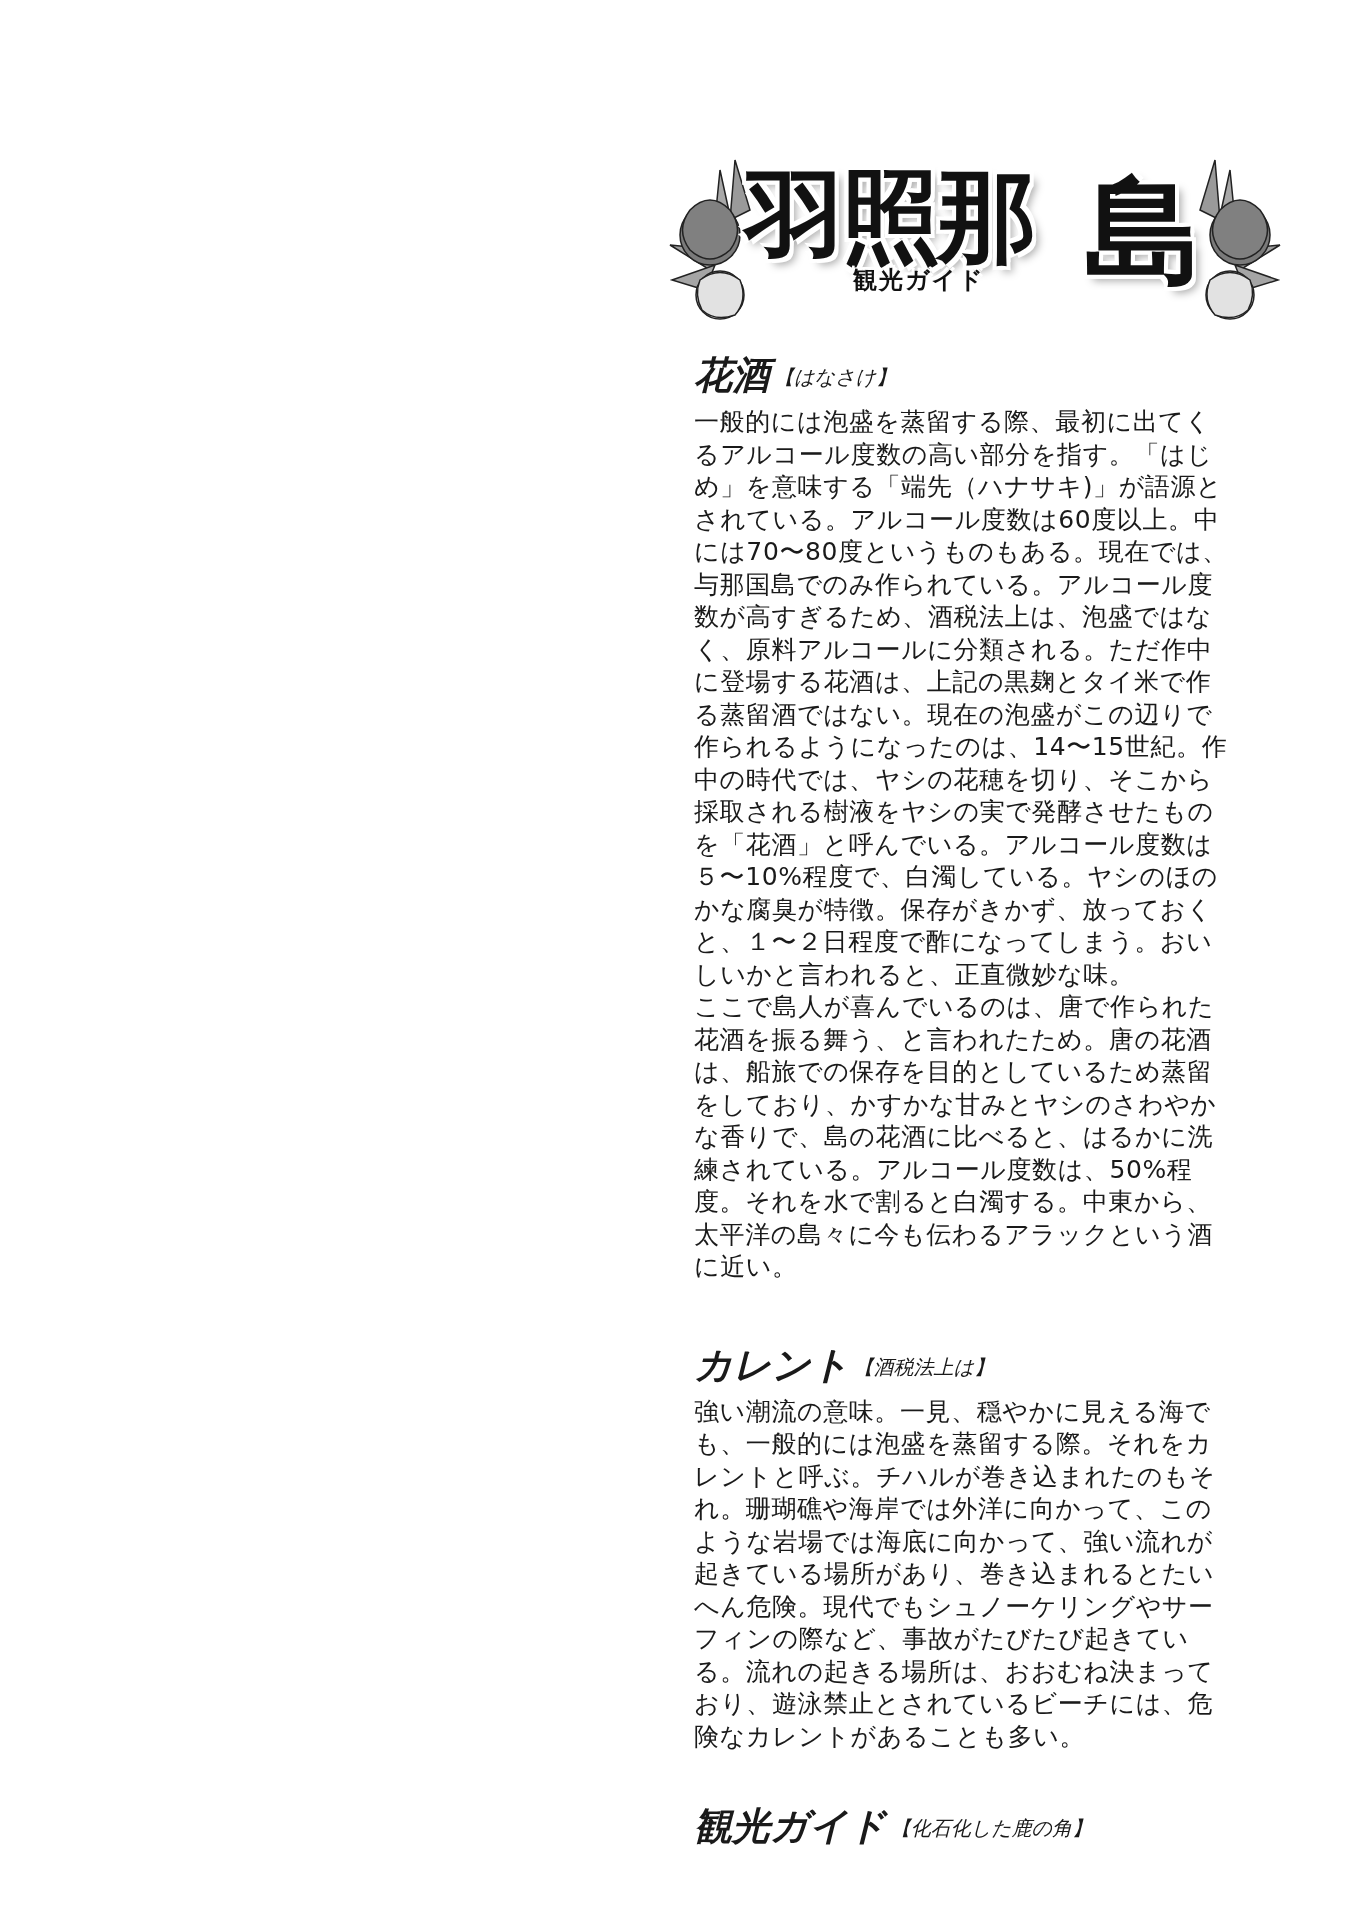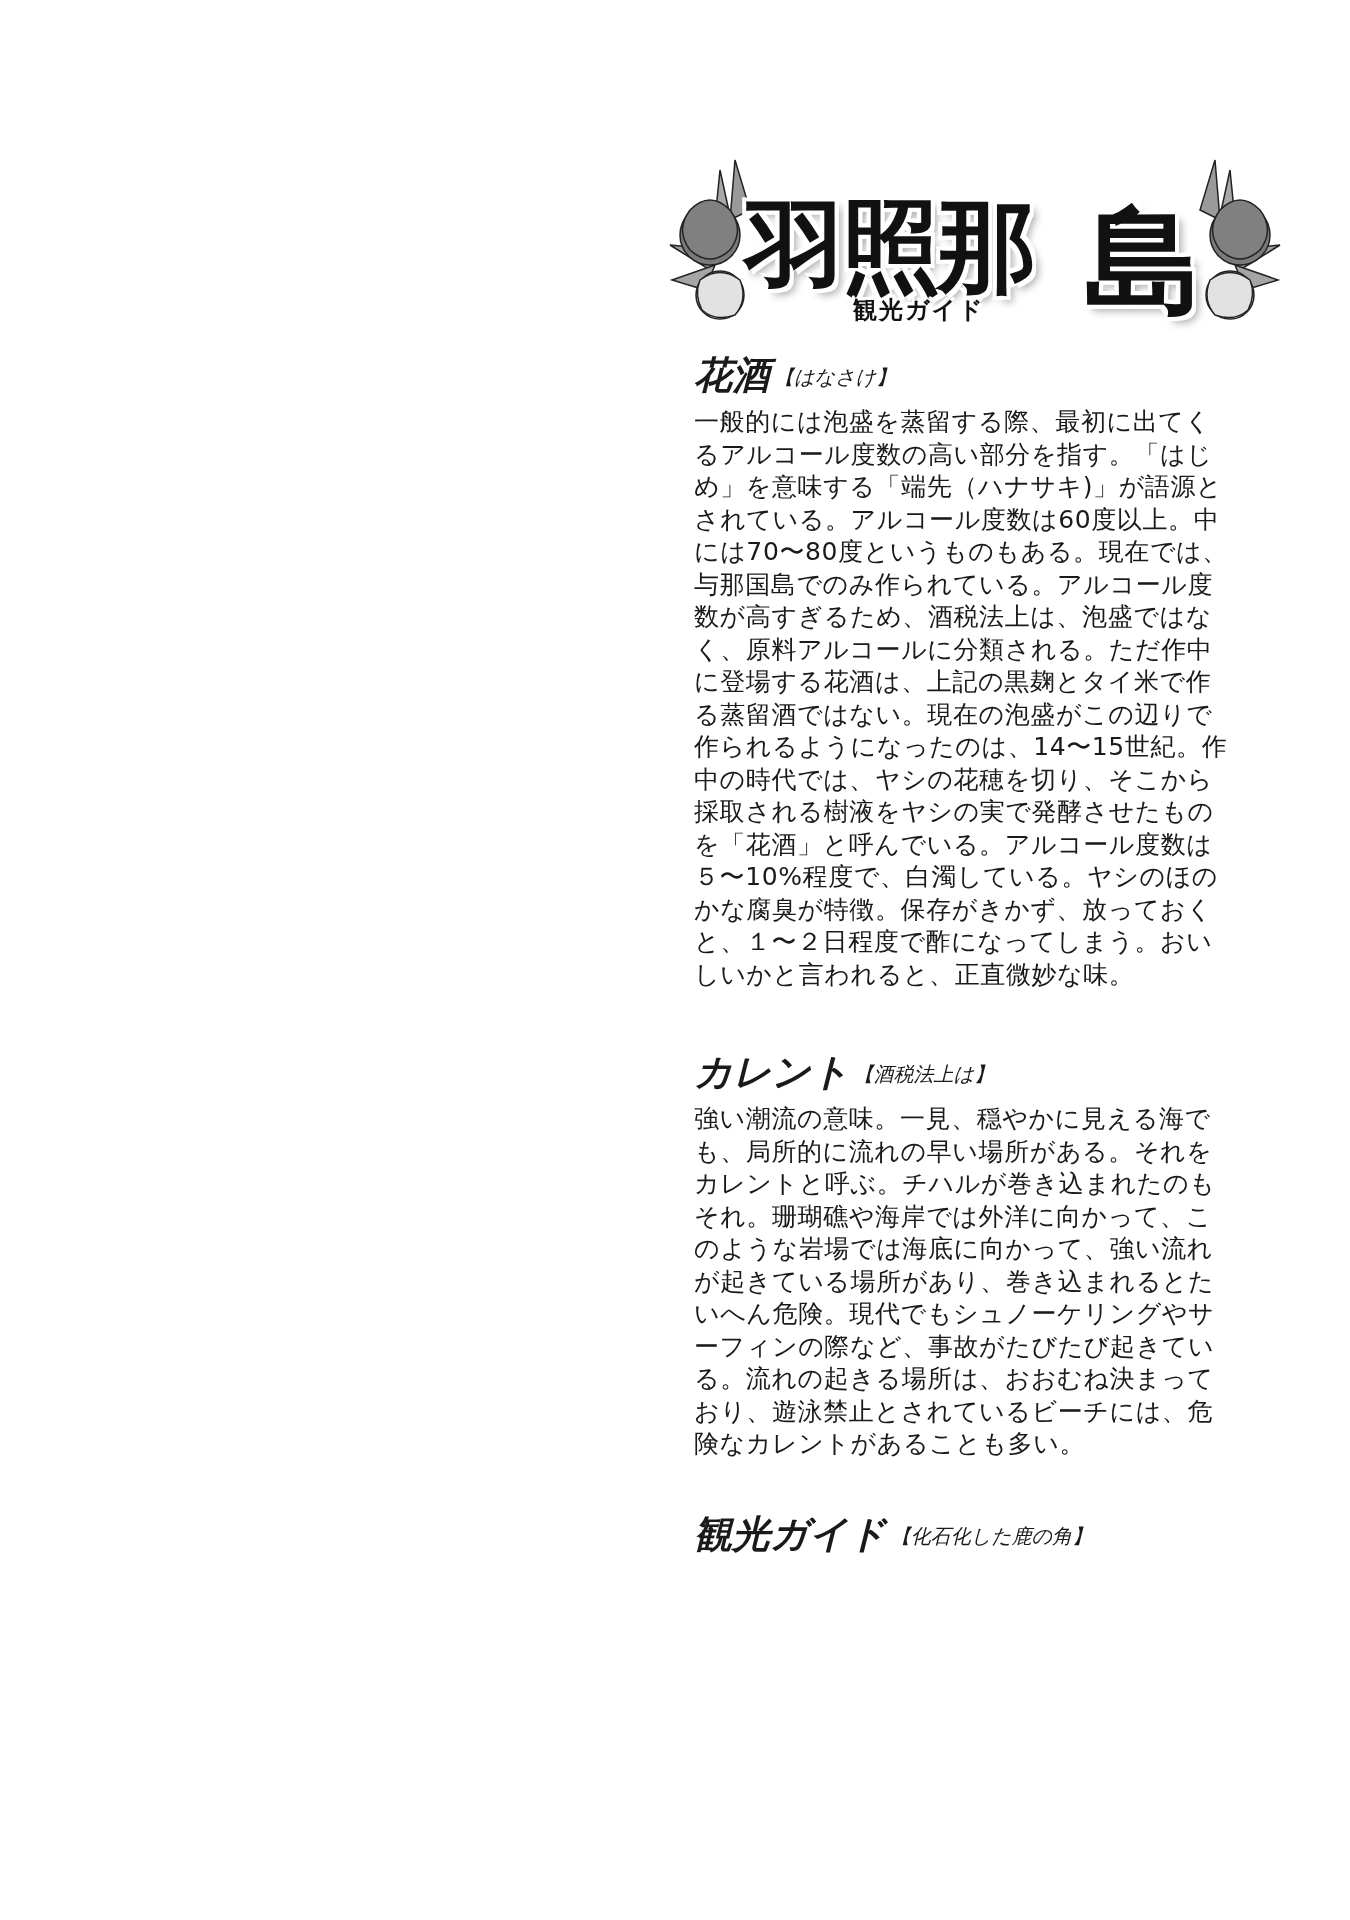--- a/index.html
+++ b/index.html
@@ -2,21 +2,21 @@
 <html><head>
   <meta charset="utf-8">
   <style>
     html, body { margin: 0; padding: 0; background: #ffffff; }
     body { width: 1350px; height: 1920px; position: relative; overflow: hidden; font-family: "DejaVu Serif", "Liberation Serif", serif; color: #1a1a1a; }
 
     .logo { position: absolute; left: 660px; top: 150px; width: 630px; height: 180px; }
     .logo .flower { position: absolute; top: 0; width: 140px; height: 180px; }
     .logo .flower.left { left: 0; }
     .logo .flower.right { right: 0; transform: scaleX(-1); }
-    .logo .title-wrap { position: absolute; left: 85px; top: 36px; width: 460px; height: 140px; }
+    .logo .title-wrap { position: absolute; left: 85px; top: 6px; width: 460px; height: 140px; }
     .logo .big { position: absolute; font-family: "DejaVu Serif", serif; font-weight: bold; color: #111; font-size: 100px; line-height: 1;
       text-shadow: 0 0 0 #fff, -4px -4px 0 #fff, 4px -4px 0 #fff, -4px 4px 0 #fff, 4px 4px 0 #fff, 6px 6px 8px rgba(0,0,0,0.35); letter-spacing: -4px; }
     .logo .big.main { left: 0; top: 10px; }
     .logo .big.island { left: 340px; top: 16px; font-size: 118px; }
     .logo .sub { position: absolute; left: 108px; top: 108px; font-family: "DejaVu Sans", sans-serif; font-weight: bold; font-size: 24px; color: #111; letter-spacing: 2px;
       text-shadow: -3px -3px 0 #fff, 3px -3px 0 #fff, -3px 3px 0 #fff, 3px 3px 0 #fff; }
 
     .content { position: absolute; left: 694px; top: 350px; width: 540px; }
     .entry { margin-bottom: 42px; }
     .entry h2 { margin: 0 0 4px 0; font-weight: bold; font-size: 38px; line-height: 50px; font-family: "DejaVu Serif", serif; font-style: italic; }
@@ -60,27 +60,28 @@
     <span class="sub">観光ガイド</span>
   </div>
 </div>
 
 <div class="content">
   <section class="entry e1">
     <h2>
       <span>花酒</span><span class="reading">【はなさけ】</span>
     </h2>
     <p>一般的には泡盛を蒸留する際、最初に出てくるアルコール度数の高い部分を指す。「はじめ」を意味する「端先（ハナサキ)」が語源とされている。アルコール度数は60度以上。中には70〜80度というものもある。現在では、与那国島でのみ作られている。アルコール度数が高すぎるため、酒税法上は、泡盛ではなく、原料アルコールに分類される。ただ作中に登場する花酒は、上記の黒麹とタイ米で作る蒸留酒ではない。現在の泡盛がこの辺りで作られるようになったのは、14〜15世紀。作中の時代では、ヤシの花穂を切り、そこから採取される樹液をヤシの実で発酵させたものを「花酒」と呼んでいる。アルコール度数は５〜10%程度で、白濁している。ヤシのほのかな腐臭が特徴。保存がきかず、放っておくと、１〜２日程度で酢になってしまう。おいしいかと言われると、正直微妙な味。</p>
+    <p>ここで島人が喜んでいるのは、唐で作られた花酒を振る舞う、と言われたため。唐の花酒は、船旅での保存を目的としているため蒸留をしており、かすかな甘みとヤシのさわやかな香りで、島の花酒に比べると、はるかに洗練されている。アルコール度数は、50%程度。それを水で割ると白濁する。中東から、太平洋の島々に今も伝わるアラックという酒に近い。</p>
   </section>
 
   <section class="entry e2 serif">
     <h2>
       <span>カレント</span><span class="reading">【酒税法上は】</span>
     </h2>
-    <p>強い潮流の意味。一見、穏やかに見える海でも、局所的に流れの早い場所がある。それをカレントと呼ぶ。チハルが巻き込まれたのもそれ。珊瑚礁や海岸では外洋に向かって、このような岩場では海底に向かって、強い流れが起きている場所があり、巻き込まれるとたいへん危険。現代でもシュノーケリングやサーフィンの際など、事故がたびたび起きている。流れの起きる場所は、おおむね決まっており、遊泳禁止とされているビーチには、危険なカレントがあることも多い。</p>
+    <p>強い潮流の意味。一見、穏やかに見える海でも、一般的には泡盛を蒸留する際。それをカレントと呼ぶ。チハルが巻き込まれたのもそれ。珊瑚礁や海岸では外洋に向かって、このような岩場では海底に向かって、強い流れが起きている場所があり、巻き込まれるとたいへん危険。現代でもシュノーケリングやサーフィンの際など、事故がたびたび起きている。流れの起きる場所は、おおむね決まっており、遊泳禁止とされているビーチには、危険なカレントがあることも多い。</p>
   </section>
 
   <section class="entry e3 serif">
     <h2>
       <span>観光ガイド</span><span class="reading">【化石化した鹿の角】</span>
     </h2>
   </section>
 </div>
 
 </body></html>

